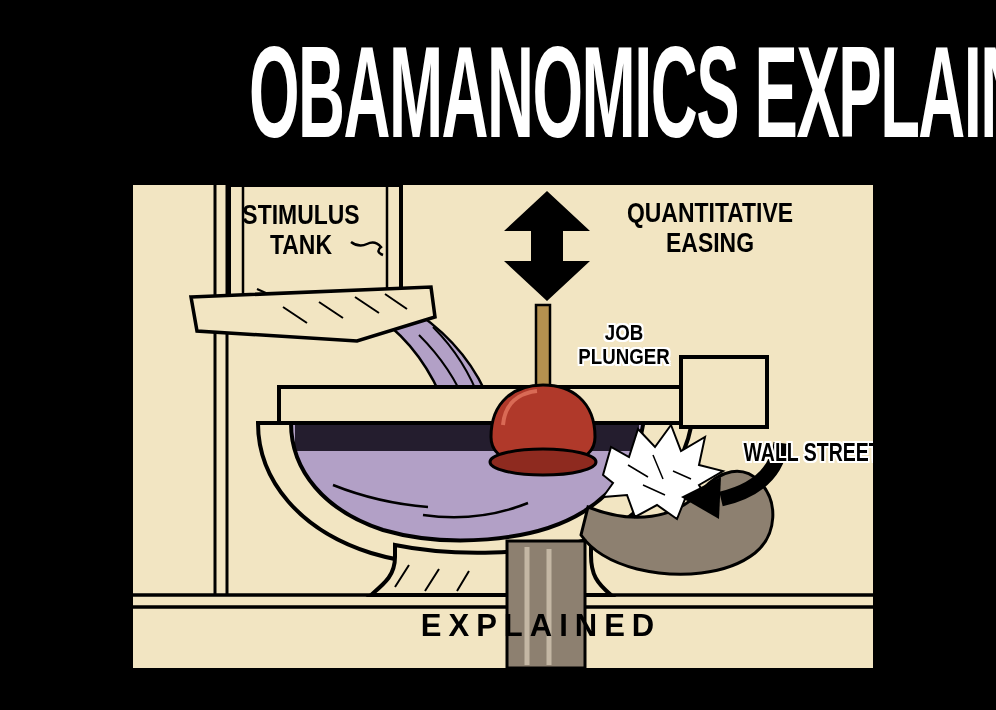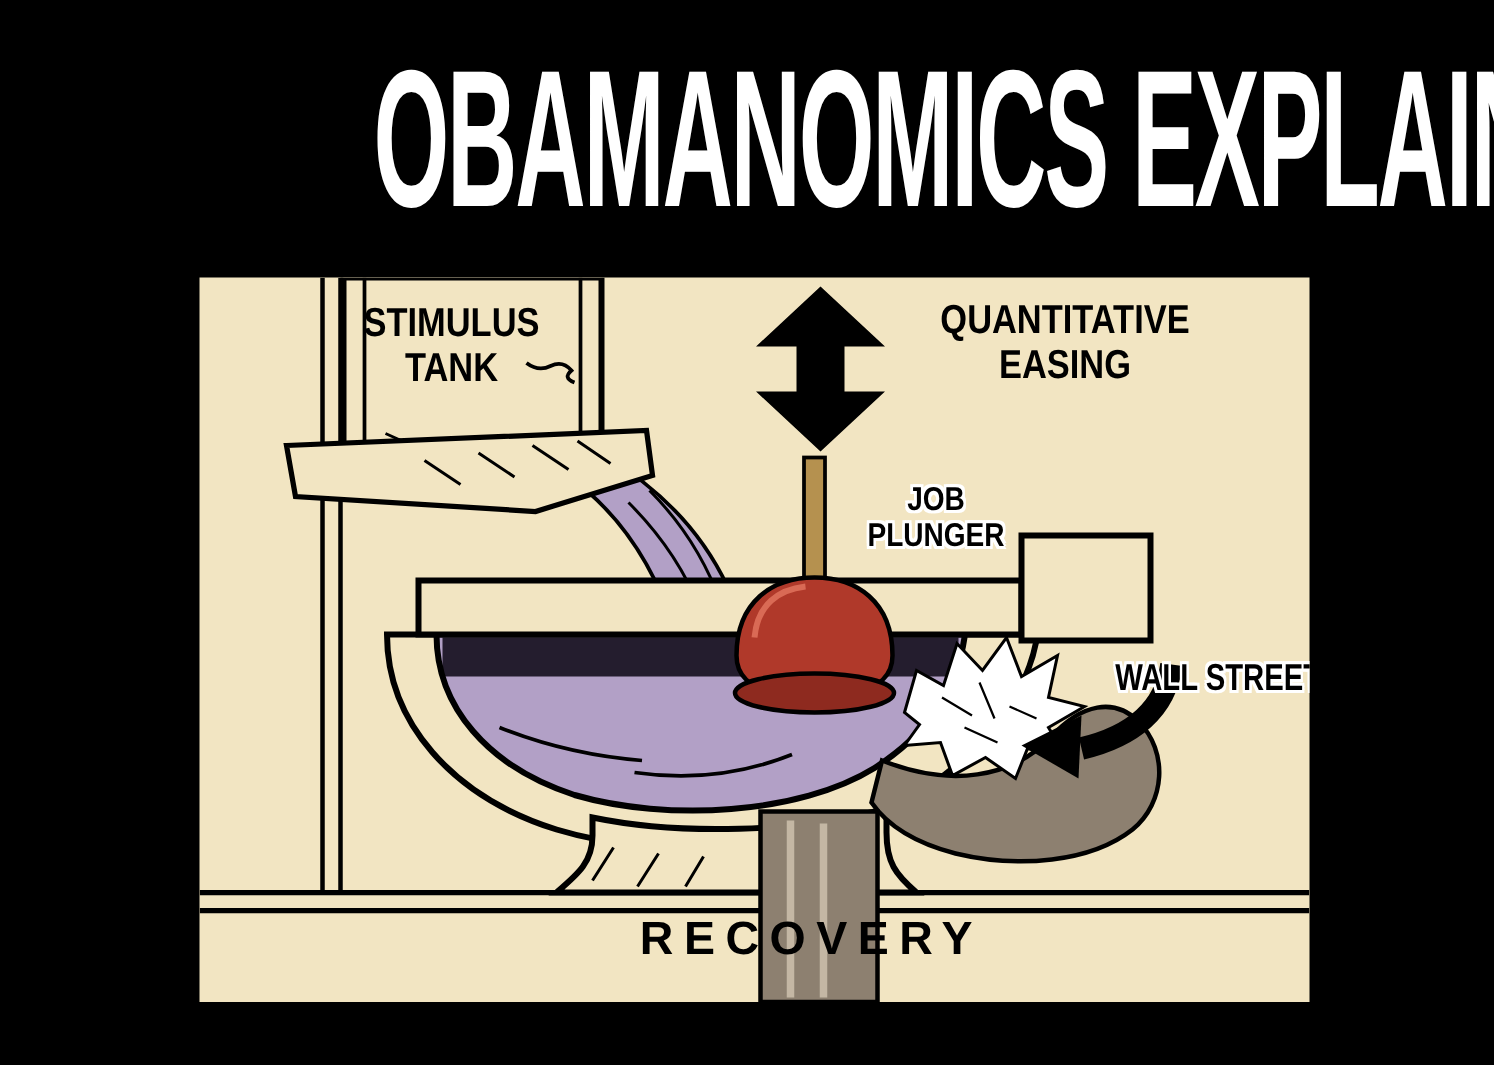--- a/index.html
+++ b/index.html
@@ -110,15 +110,15 @@
     <div>EASING</div>
   </div>
 
   <div class="lbl cond halo lbl-plunger">
     <div>JOB</div>
     <div>PLUNGER</div>
   </div>
 
   <div class="lbl halo lbl-wallstreet">WALL STREET</div>
 
-  <div class="lbl lbl-recovery">RECOVERY</div>
+  <div class="lbl lbl-recovery">EXPLAINED</div>
 
 </div>
 
 </body></html>

